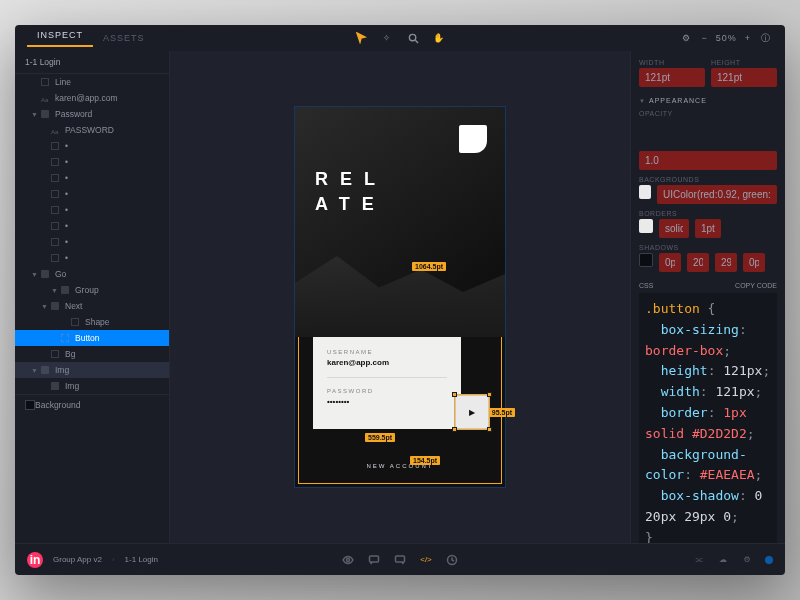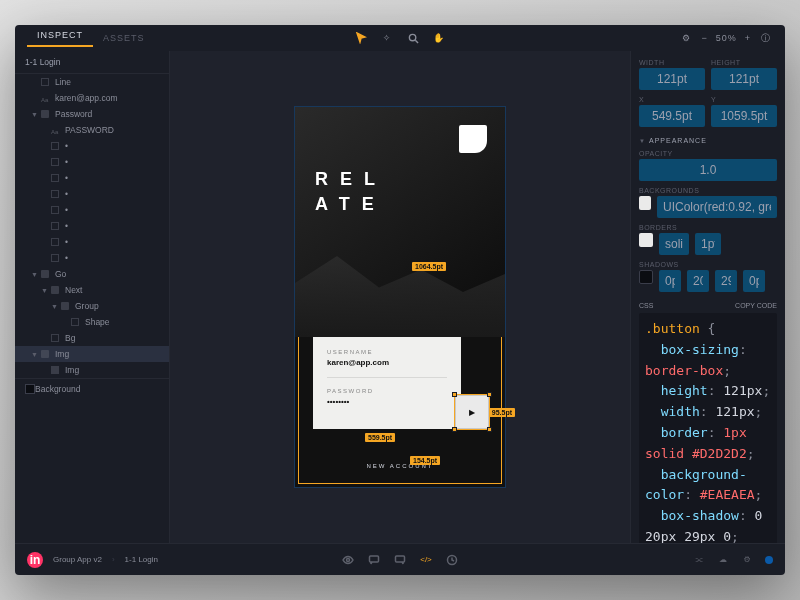--- a/index.html
+++ b/index.html
@@ -103,22 +103,22 @@
       padding: 1px 3px; font-weight: 600; border-radius: 1px;
     }
     .inspector {
       width: 155px; background: #1a1d26; border-left: 1px solid #262933;
       padding: 8px; font-size: 8px; overflow-y: auto;
     }
     .insp-row { display: flex; gap: 6px; margin-bottom: 6px; }
     .insp-col { flex: 1; }
     .insp-label { font-size: 7px; color: #5a5d6a; letter-spacing: 0.5px; margin-bottom: 2px; }
     .insp-input {
-      background: #0c4a6e; border: none; color: #9ca0ae; padding: 4px 6px;
-      font-size: 12px; width: 100%; border-radius: 2px; text-align: center;
+      background: #7f1d1d; border: none; color: #9ca0ae; padding: 4px 6px;
+      font-size: 10px; width: 100%; border-radius: 2px;
     }
     .insp-section {
       font-size: 7px; color: #9ca0ae; letter-spacing: 1px; margin: 10px 0 6px;
       display: flex; align-items: center; gap: 4px;
     }
     .insp-section .chev { font-size: 6px; }
     .swatch { width: 14px; height: 14px; background: #eaeaea; border-radius: 2px; display:inline-block; vertical-align:middle; }
     .swatch.dark { background: #0b0d12; border:1px solid #3a3d4a; }
     .code-head { display:flex; justify-content:space-between; font-size:7px; margin:10px 0 4px; }
     .code-block {
@@ -243,34 +243,39 @@
           <div class="layer indent-2">
             <span class="chev"></span>
             <span class="layer-ico shape"></span>
             <span>•</span>
           </div>
           <div class="layer indent-1">
             <span class="chev">▼</span>
             <span class="layer-ico folder"></span>
             <span>Go</span>
           </div>
-          <div class="layer indent-2">
-            <span class="chev">▼</span>
-            <span class="layer-ico folder"></span>
-            <span>Next</span>
-          </div>
           <div class="layer indent-3">
             <span class="chev">▼</span>
             <span class="layer-ico folder"></span>
             <span>Group</span>
           </div>
+          <div class="layer indent-2">
+            <span class="chev">▼</span>
+            <span class="layer-ico folder"></span>
+            <span>Next</span>
+          </div>
           <div class="layer indent-4">
             <span class="chev"></span>
             <span class="layer-ico shape"></span>
             <span>Shape</span>
+          </div>
+          <div class="layer indent-3 selected">
+            <span class="chev"></span>
+            <span class="layer-ico button"></span>
+            <span>Button</span>
           </div>
           <div class="layer indent-2">
             <span class="chev"></span>
             <span class="layer-ico shape"></span>
             <span>Bg</span>
           </div>
           <div class="layer indent-1 highlighted">
             <span class="chev">▼</span>
             <span class="layer-ico folder"></span>
             <span>Img</span>
@@ -324,37 +329,27 @@
       <div class="insp-row">
         <div class="insp-col">
           <div class="insp-label">WIDTH</div>
           <input class="insp-input" value="121pt" style="">
         </div>
         <div class="insp-col">
           <div class="insp-label">HEIGHT</div>
           <input class="insp-input" value="121pt" style="">
         </div>
       </div>
-      <div class="insp-row">
-        <div class="insp-col">
-          <div class="insp-label">X</div>
-          <input class="insp-input" value="549.5pt" style="">
-        </div>
-        <div class="insp-col">
-          <div class="insp-label">Y</div>
-          <input class="insp-input" value="1059.5pt" style="">
-        </div>
-      </div>
 
       <div class="insp-section">
           <span class="chev">▼</span>
           <span>APPEARANCE</span>
         </div>
       <div class="insp-label">OPACITY</div>
-      <input class="insp-input" style="margin-bottom: 6px;" value="1.0">
+      <input class="insp-input" style="margin-bottom: 6px; margin-top: 32px;" value="1.0">
 
       <div class="insp-label">BACKGROUNDS</div>
       <div class="insp-row">
         <span class="swatch"></span>
         <input class="insp-input" value="UIColor(red:0.92, green:0.92, b" style="">
       </div>
 
       <div class="insp-label" style="margin-top:4px">BORDERS</div>
       <div class="insp-row">
         <span class="swatch"></span>

